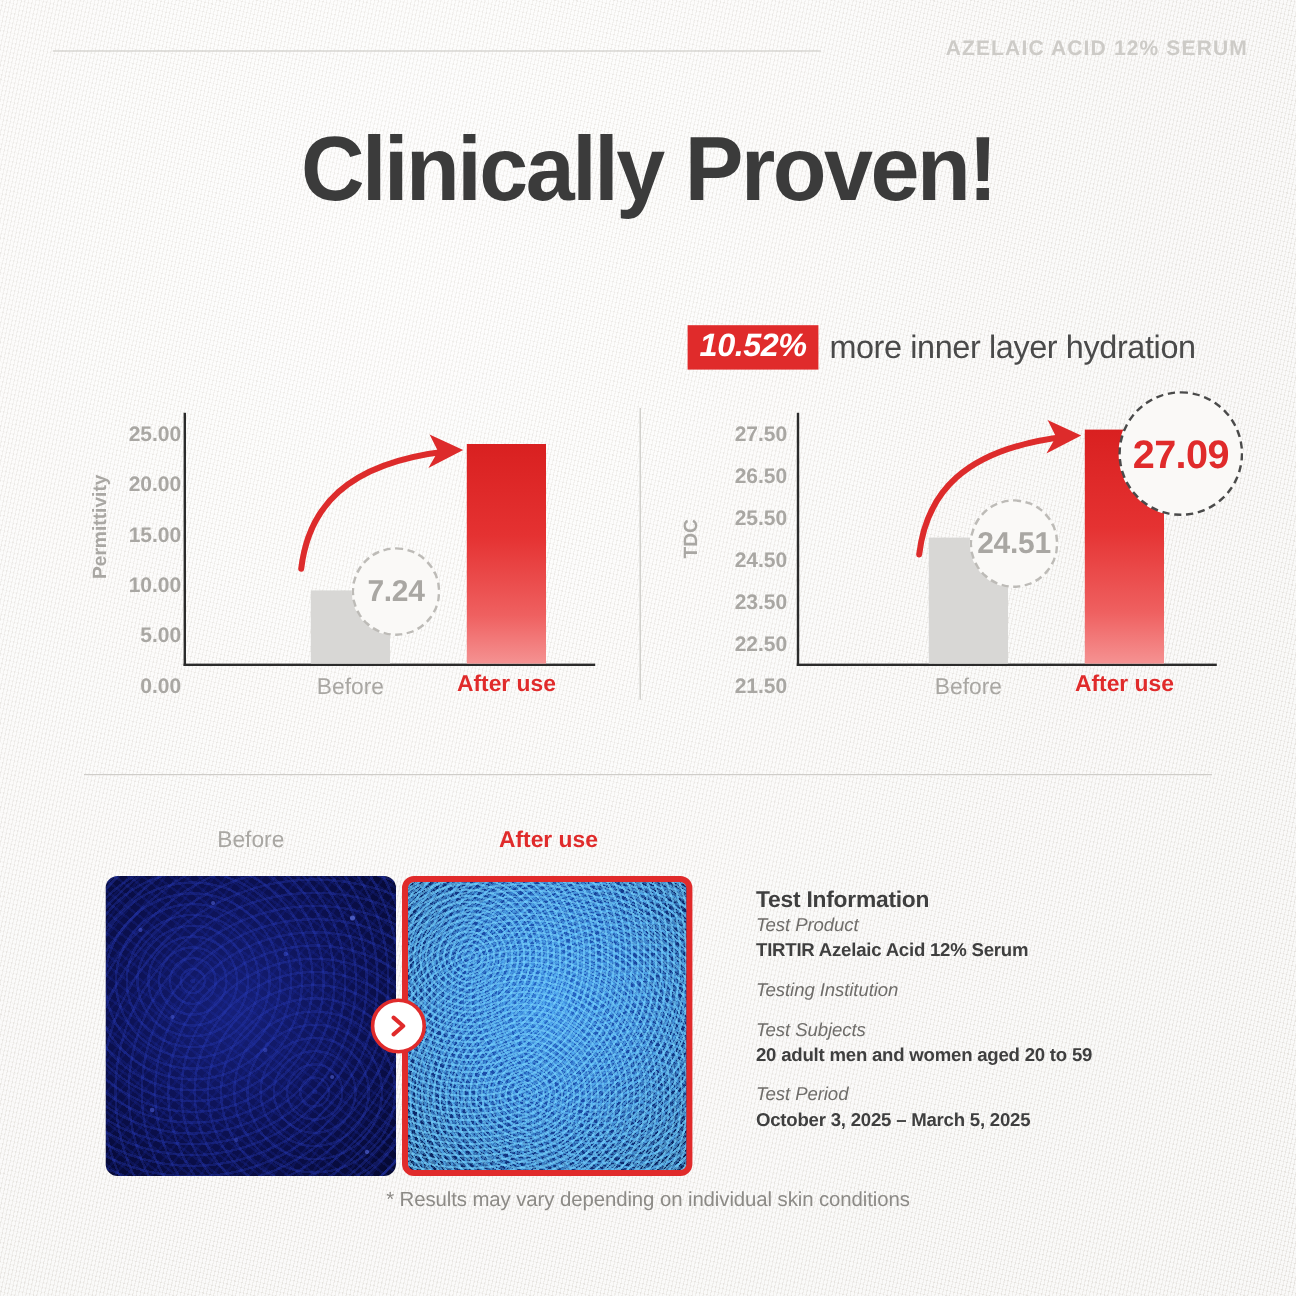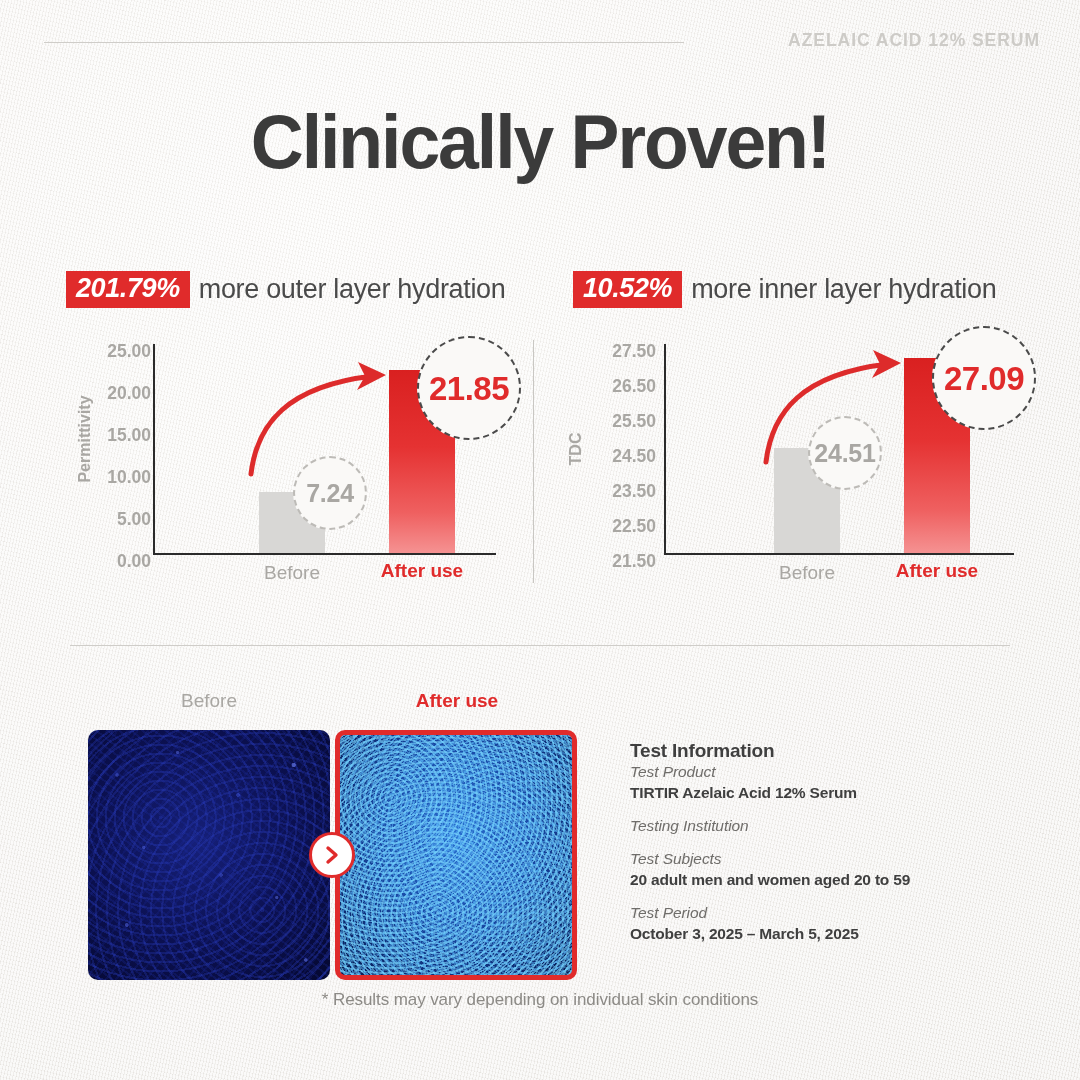--- a/index.html
+++ b/index.html
@@ -105,21 +105,21 @@
     color: #a9a7a3;
     transform: rotate(-90deg);
     transform-origin: center;
     white-space: nowrap;
   }
   .axis-title.perm { left: -14px; top: 100px; }
   .axis-title.tdc  { left: 0px;   top: 110px; }
 
   .ticks {
     position: absolute;
-    left: 0; top: 8px;
+    left: 0; top: 18px;
     width: 96px;
     height: 225px;
   }
   .tick {
     position: absolute;
     right: 0;
     font-size: 17.5px;
     font-weight: bold;
     color: #a9a7a3;
     line-height: 1;
@@ -311,24 +311,20 @@
 
 <div class="paper-texture"></div>
 
 <div class="page">
 
   <div class="header-rule"></div>
   <div class="eyebrow">AZELAIC ACID 12% SERUM</div>
 
   <div class="title">Clinically Proven!</div>
 
-  <div class="stat-head left">
-    <span class="badge">201.79%</span>
-    <span class="stat-text">more outer layer hydration</span>
-  </div>
 
   <div class="stat-head right">
     <span class="badge">10.52%</span>
     <span class="stat-text">more inner layer hydration</span>
   </div>
 
   <div class="chart left">
     <div class="axis-title perm">Permittivity</div>
 
     <div class="ticks">
@@ -347,21 +343,20 @@
       <div class="bar before" style="left:106px; width:66px; height:61px;"></div>
 
       <div class="bar after" style="left:236px; width:66px; height:183px;"></div>
 
       <svg class="arrow-svg" style="left:88px; top:18px; width:180px; height:116px;" viewBox="0 0 180 116">
         <path d="M10,112 C16,62 46,24 132,14" fill="none" stroke="#dd2b2b" stroke-width="5" stroke-linecap="round"></path>
         <path d="M117,0 L145,13 L116,28 L124,14 Z" fill="#dd2b2b"></path>
       </svg>
 
       <div class="bubble gray" style="left:140px; top:112px;text-align:right;">7.24</div>
-      <div class="bubble red" style="left:264px; top:-8px;">21.85</div>
     </div>
 
     <div class="cat-label before" style="left:237px; top:232px;">Before</div>
     <div class="cat-label after" style="left:367px; top:230px;">After use</div>
   </div>
 
   <div class="chart-divider"></div>
 
   <div class="chart right">
     <div class="axis-title tdc">TDC</div>

